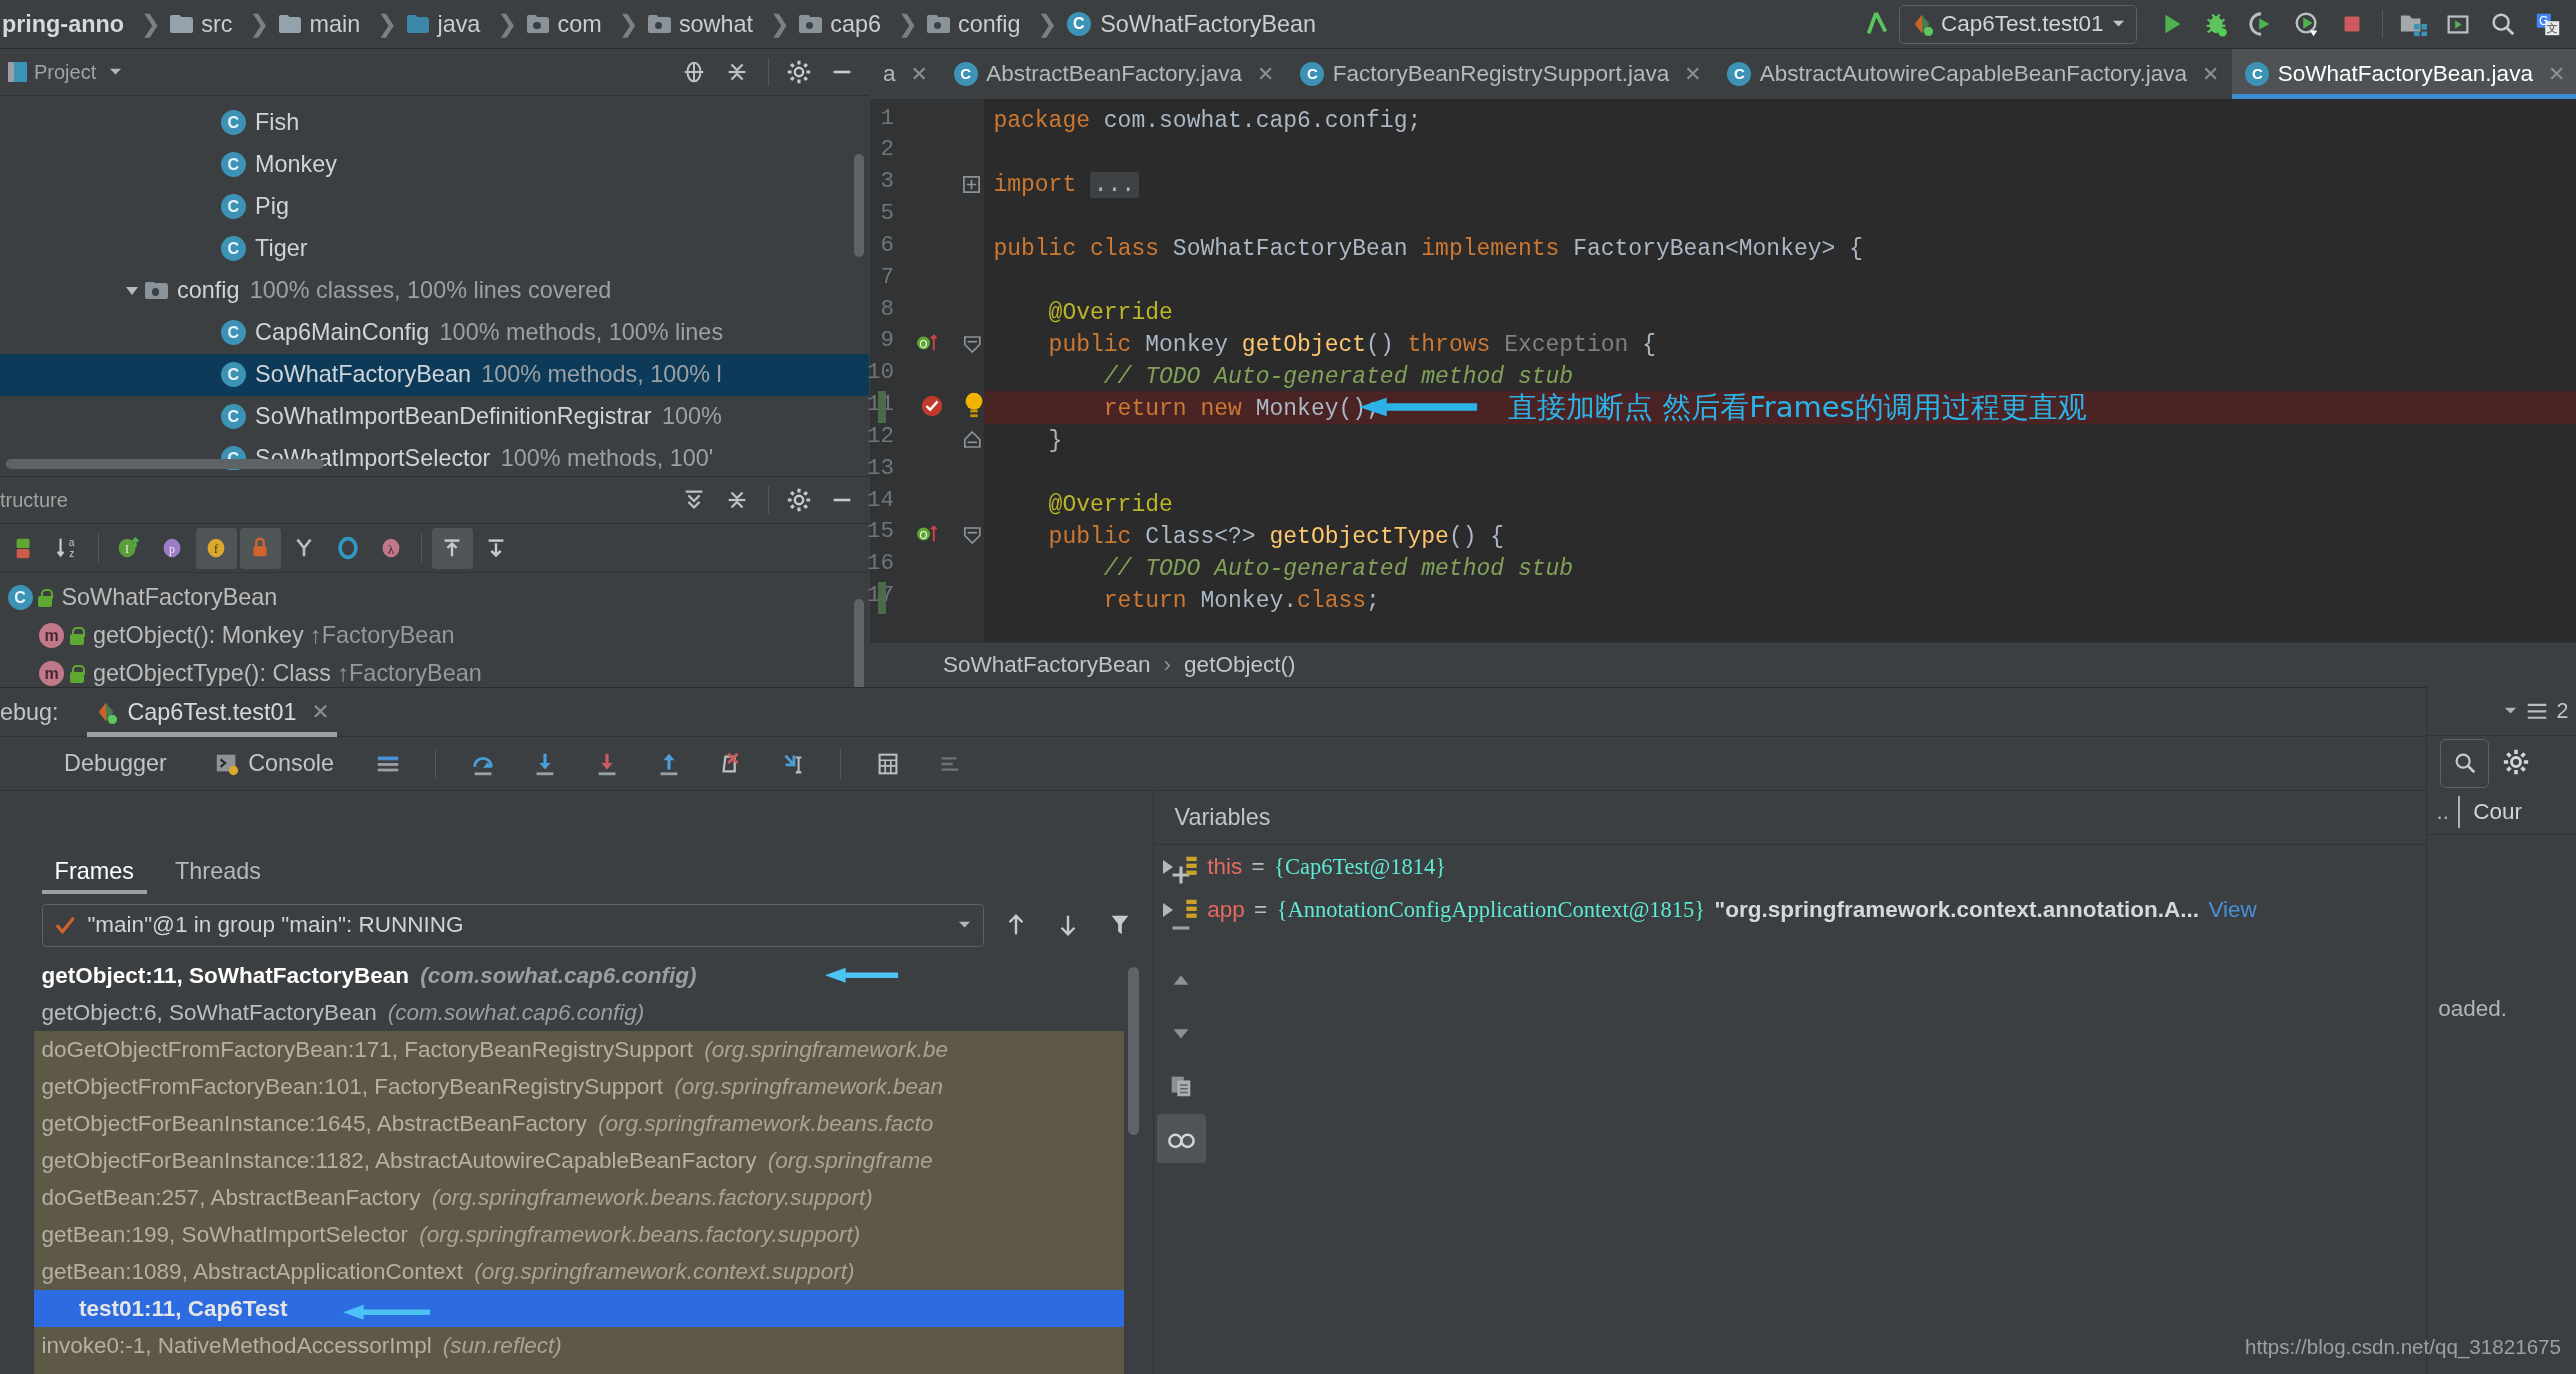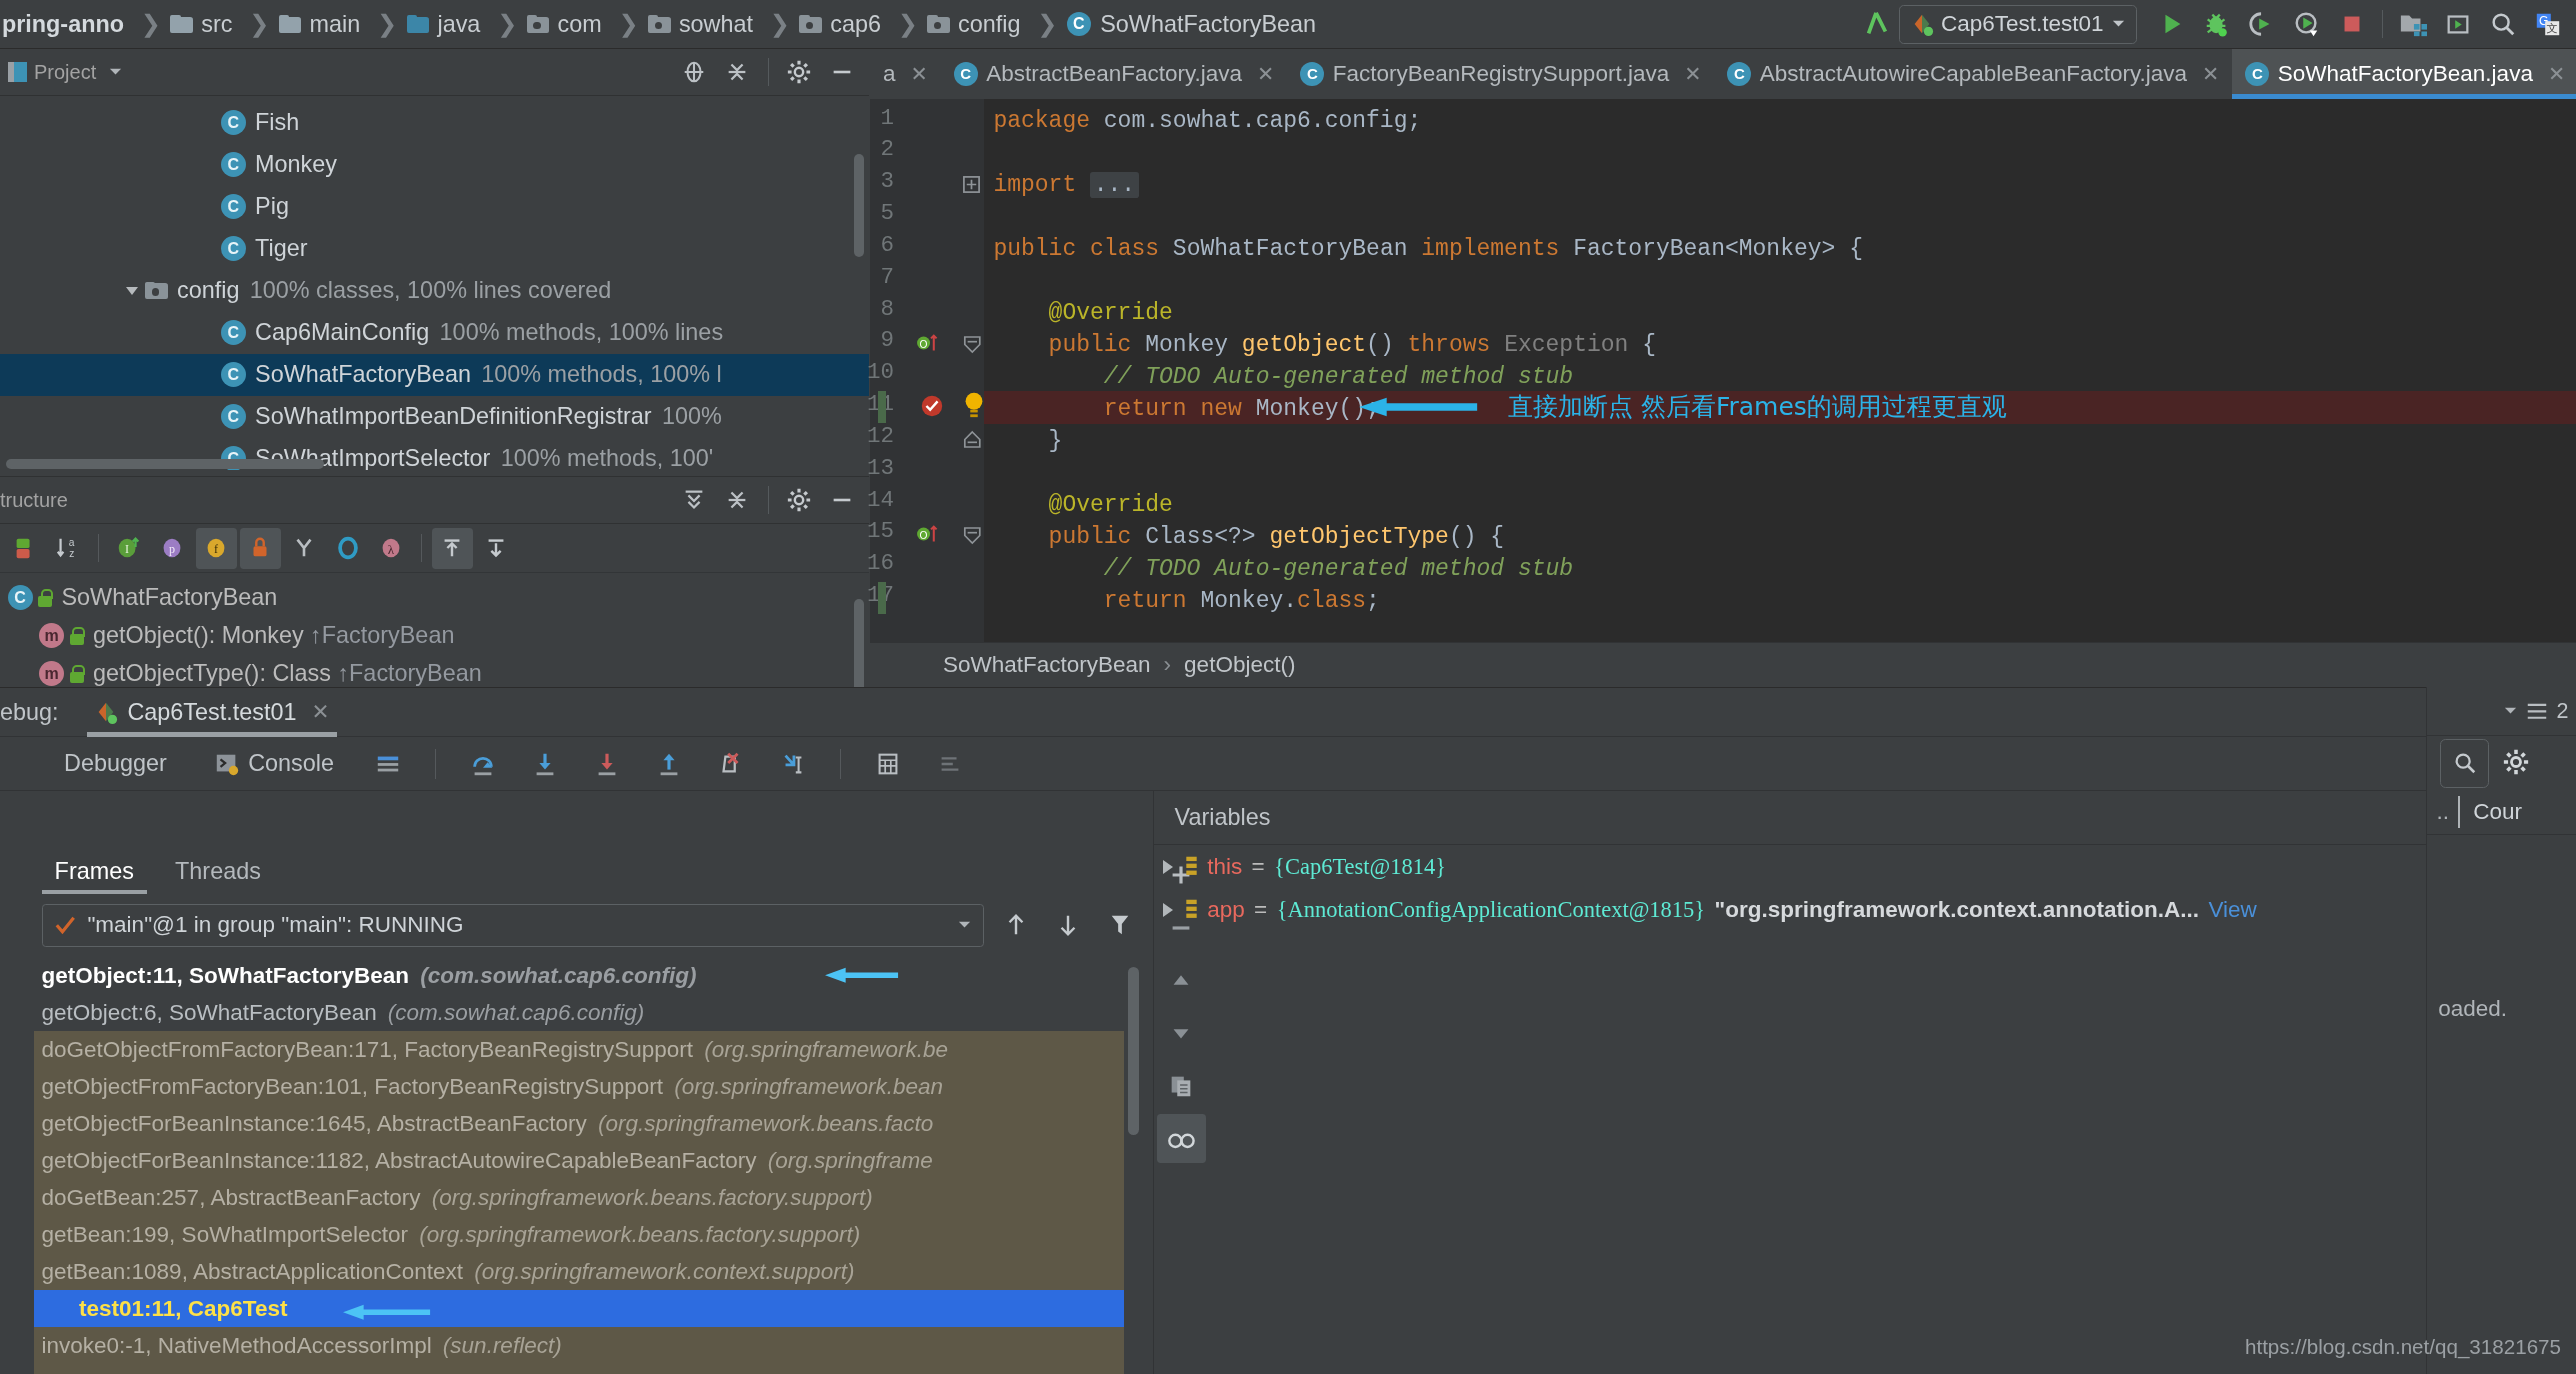--- a/index.html
+++ b/index.html
@@ -124,21 +124,21 @@
   .thread-row{height:62px;display:flex;align-items:center;gap:11.2px;padding:0 7.5px;}
   .thread-sel{flex:1;height:43px;border:0.9px solid #5c6164;border-radius:3.7px;background:#3c3f41;
      display:flex;align-items:center;padding:0 11.2px;gap:11.2px;font-size:22.5px;color:#cfd4d8;}
   .thread-sel .dd{margin-left:auto;color:#b0b5b9;font-size:15px;}
   .tr-ico{width:41px;height:41px;display:flex;align-items:center;justify-content:center;cursor:pointer;}
 
   .frame-list{position:absolute;left:0;right:24px;top:112px;bottom:0;overflow:hidden;background:#3c3f41;}
   .frow{height:37px;display:flex;align-items:center;font-size:22.5px;white-space:nowrap;padding-left:7.5px;color:#b9bec2;}
   .frow.lib{background:#5e5847;color:#b5b0a4;}
   .frow.cur{color:#ffffff;font-weight:bold;}
-  .frow.sel{background:#2d6ce0;color:#fde047;font-weight:bold;padding-left:45px;}
+  .frow.sel{background:#2d6ce0;color:#e5e5e5;font-weight:bold;padding-left:45px;}
   .frow .pkg{font-style:italic;color:#9a9ea2;margin-left:11.2px;}
   .frow.lib .pkg{color:#a8a396;}
 
   
   .vars-col{position:absolute;left:1153px;top:103px;right:150px;bottom:0;border-left:0.9px solid #313335;}
   .vars-head{height:54px;display:flex;align-items:center;padding-left:20.6px;font-size:23.4px;color:#c0c5c9;border-bottom:0.9px solid #313335;}
   .vars-body{position:absolute;top:54px;left:0;right:0;bottom:0;}
   .vrow{height:43px;display:flex;align-items:center;font-size:22.5px;padding-left:9.4px;gap:9.4px;white-space:nowrap;}
   .varrow-tri{width:0;height:0;border-left:10.3px solid #b2b7ba;border-top:7.5px solid transparent;border-bottom:7.5px solid transparent;}
   .vico{width:15px;height:22.5px;display:flex;flex-direction:column;justify-content:space-between;flex:0 0 auto;}
@@ -159,21 +159,21 @@
   .rs-search{width:49px;height:49px;border:0.9px solid #5c6164;border-radius:5.6px;display:flex;align-items:center;justify-content:center;}
   .rs-tabrow{height:45px;display:flex;align-items:center;border-bottom:0.9px solid #313335;}
   .rs-dots{font-size:22.5px;color:#b0b5b9;padding:0 9.4px;}
   .rs-vline{width:1.9px;height:32px;background:#aeb3b6;}
   .rs-cour{font-size:22.5px;color:#d0d5d9;padding-left:13px;}
   .rs-loaded{position:absolute;left:11.2px;top:309px;font-size:22.5px;color:#b0b5b9;}
 
   .watermark{position:absolute;right:15px;bottom:15px;font-size:20.6px;color:#9ba0a4;}
 
   .arrow-cyan{position:absolute;}
-  .cn-note{position:absolute;font-size:25px;color:#2bb3e8;font-family:"DejaVu Sans",sans-serif;white-space:nowrap;}
+  .cn-note{position:absolute;font-size:29px;color:#2bb3e8;font-family:"DejaVu Sans",sans-serif;white-space:nowrap;}
 
   .leftedge{position:absolute;left:0;top:687px;width:32px;bottom:0;background:#3c3f41;}
 </style>
 </head>
 <body>
 
 <div id="app">
 
   <div class="toolbar">
     <div class="breadcrumbs" id="bc">

